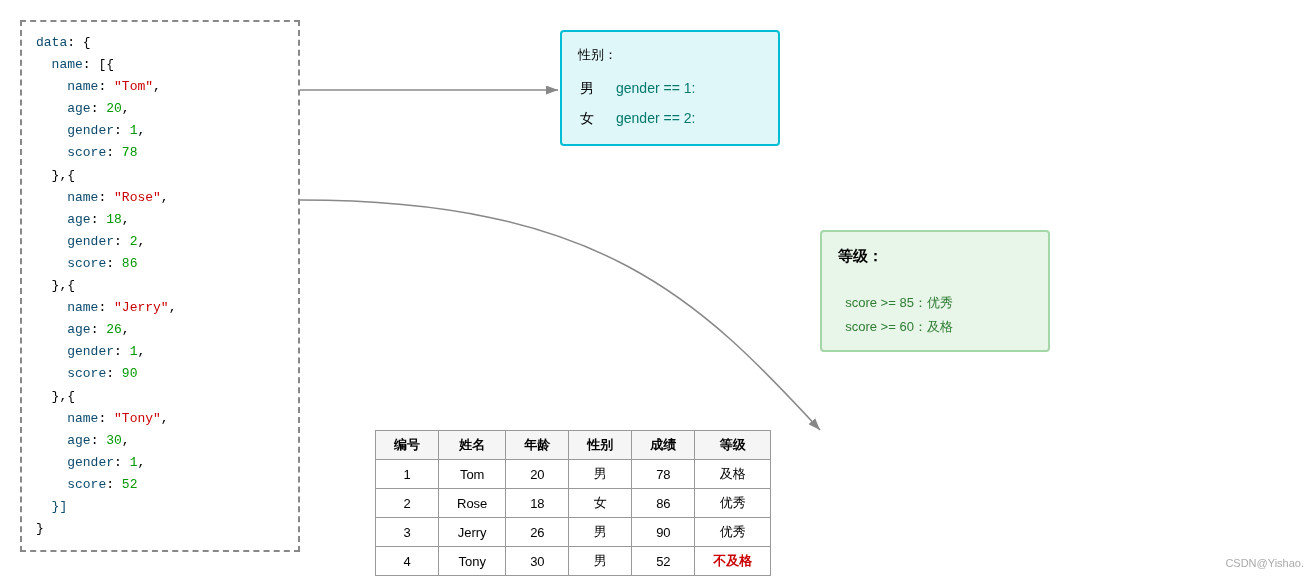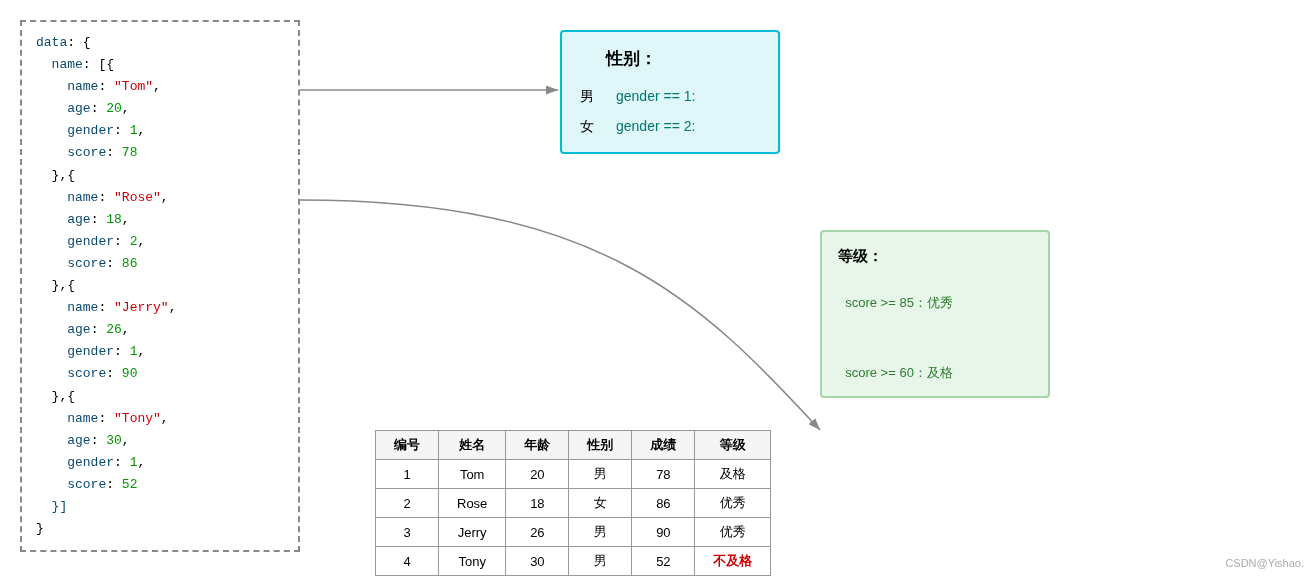--- a/index.html
+++ b/index.html
@@ -121,39 +121,39 @@
   <span>&nbsp;&nbsp;},{</span><br>
   <span>&nbsp;&nbsp;&nbsp;&nbsp;<span class="code-key">name</span>: <span class="code-string">"Tony"</span>,</span><br>
   <span>&nbsp;&nbsp;&nbsp;&nbsp;<span class="code-key">age</span>: <span class="code-number">30</span>,</span><br>
   <span>&nbsp;&nbsp;&nbsp;&nbsp;<span class="code-key">gender</span>: <span class="code-number">1</span>,</span><br>
   <span>&nbsp;&nbsp;&nbsp;&nbsp;<span class="code-key">score</span>: <span class="code-number">52</span></span><br>
   <span>&nbsp;&nbsp;<span class="code-key">}]</span></span><br>
   <span>}</span>
 </div>
 
 <div class="tooltip-box" style="left: 560px; top: 30px; min-width: 220px;">
-  <div style="font-size:17px; font-weight:bold; margin-bottom:4px;margin-left:28px;">性别：</div>
+  <div style="font-size:13px; font-weight:normal; margin-bottom:4px;">性别：</div>
   <table style="border:none; font-size:14px; line-height:2;">
     <tbody>
         <tr>
       <td style="padding-right:20px; color:#000;">男</td>
       <td style="color:#00796b;">gender == 1:</td>
     </tr>
     <tr>
       <td style="padding-right:20px; color:#000;">女</td>
       <td style="color:#00796b;">gender == 2:</td>
     </tr>
   </tbody>
     </table>
 </div>
 
 <div class="grade-box" style="left: 820px; top: 230px; min-width: 230px;">
   <div style="font-weight:bold; font-size:15px; margin-bottom:20px;">等级：</div>
   <div style="color:#2e7d32;">&nbsp;&nbsp;score &gt;= 85：优秀</div>
-  <div style="color:#2e7d32;margin-top:46px;">&nbsp;&nbsp;score &gt;= 60：及格</div>
+  <div style="color:#2e7d32;">&nbsp;&nbsp;score &gt;= 60：及格</div>
 </div>
 
 <table class="data-table" style="left: 365px; top: 430px;">
   <thead>
     <tr>
       <th>编号</th>
       <th>姓名</th>
       <th>年龄</th>
       <th>性别</th>
       <th>成绩</th>

